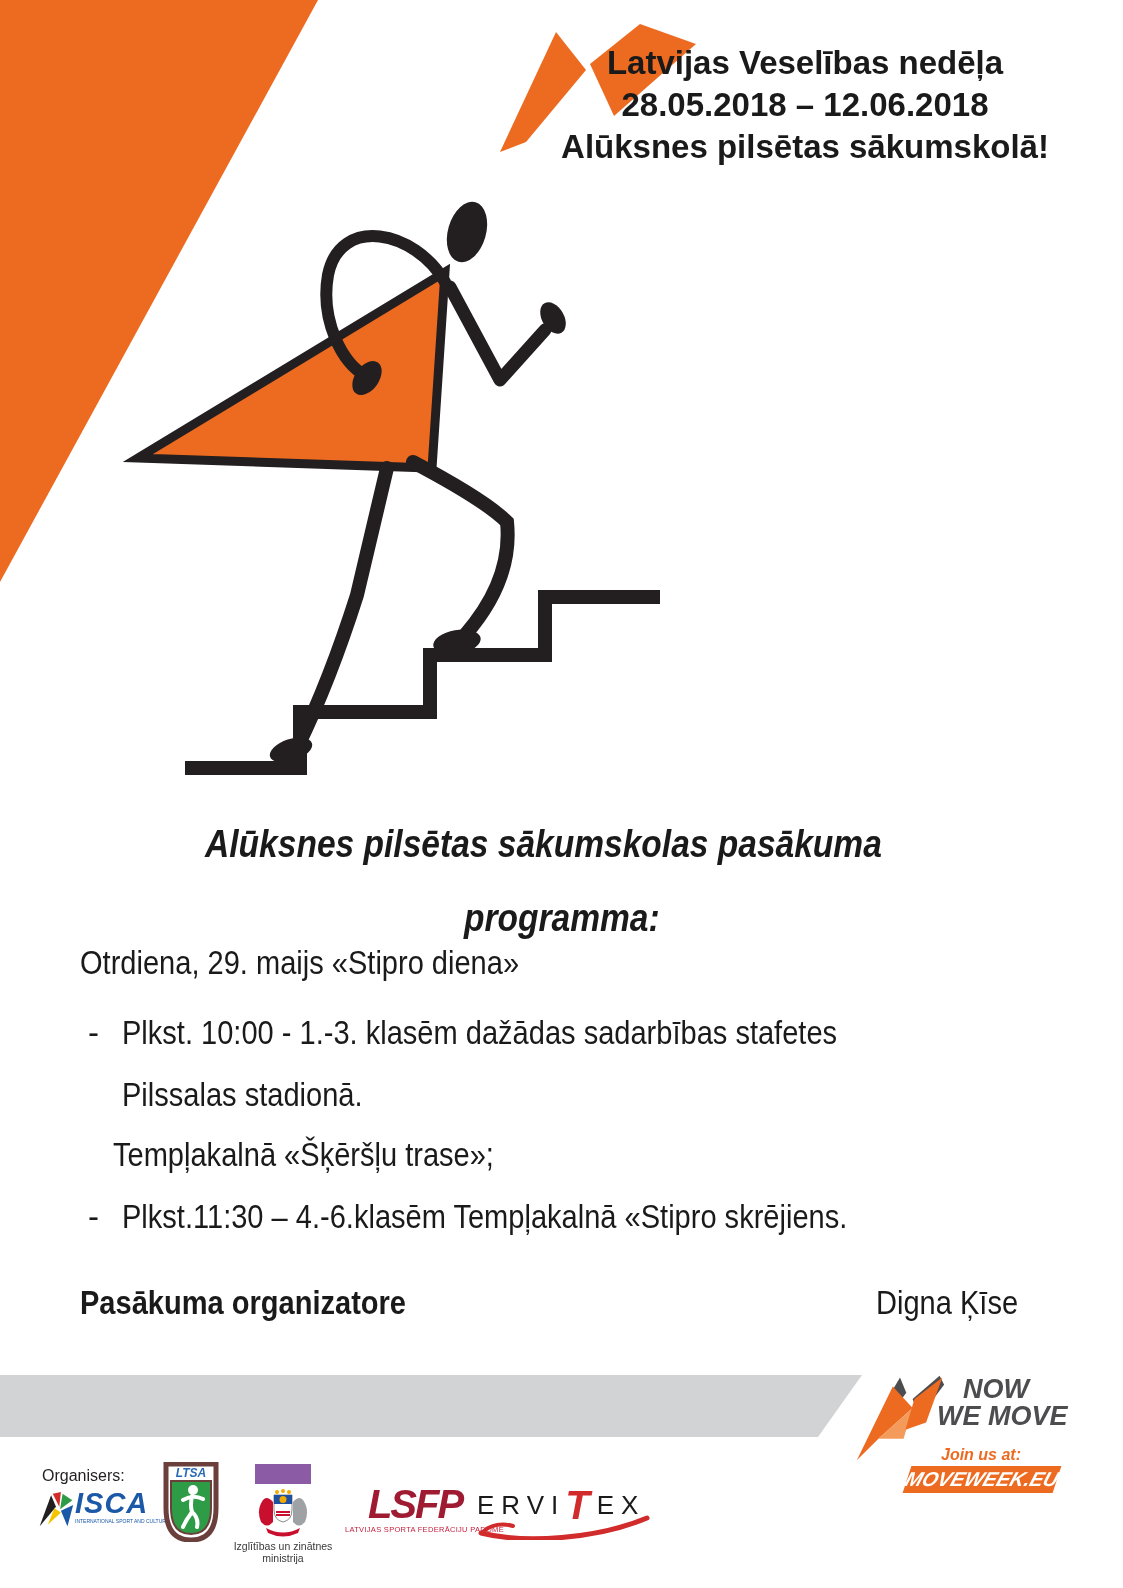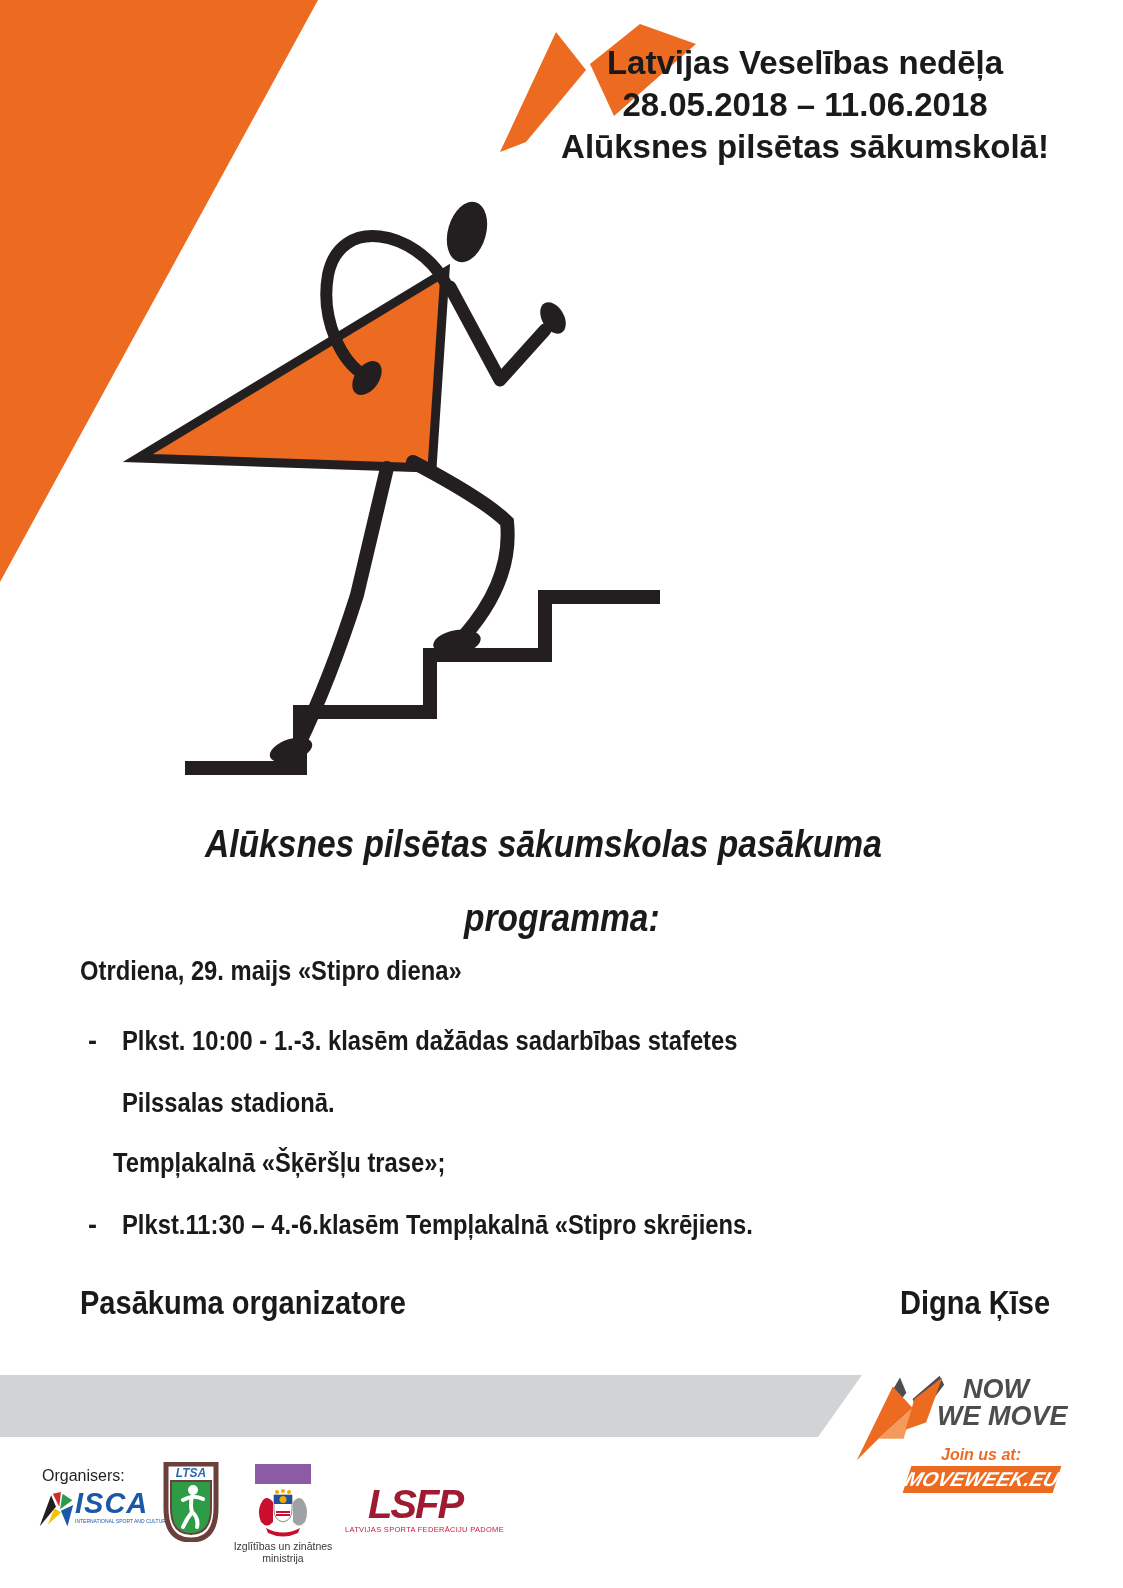--- a/index.html
+++ b/index.html
@@ -20,25 +20,25 @@
     font-size:35px;font-weight:bold;font-style:italic;line-height:50px;}
   .quote .u{text-decoration:underline;text-decoration-thickness:3px;text-underline-offset:6px;white-space:nowrap;}
   
   .figure{left:115px;top:190px;}
   
   .prog-title{left:0;top:822px;width:1087px;text-align:center;
     font-size:39px;font-weight:bold;font-style:italic;}
   .prog-title .l2{position:absolute;top:74px;left:0;width:1123px;text-align:center;}
   .condc{display:inline-block;transform:scaleX(.86);transform-origin:50% 50%;white-space:nowrap;}
   .cond{display:inline-block;transform:scaleX(.88);transform-origin:0 50%;white-space:nowrap;}
-  .prog-line{font-size:27px;font-weight:bold;white-space:nowrap;margin-top:12px;}
+  .prog-line{font-size:33px;font-weight:normal;white-space:nowrap;}
   .dash{display:inline-block;width:34px;}
   
   .signoff-label{left:80px;top:1284px;font-size:33px;font-weight:bold;}
-  .signoff-name{left:900px;top:1284px;font-size:33px;font-weight:bold;}
+  .signoff-name{left:876px;top:1284px;font-size:33px;font-weight:normal;}
   
   .band{left:0;top:1375px;width:862px;height:62px;background:var(--band_gray,#D1D3D4);
     clip-path:polygon(0 0,100% 0,calc(100% - 44px) 100%,0 100%);}
   
   .nwm{left:855px;top:1358px;width:220px;height:135px;}
   .nwm-mark{position:absolute;left:0;top:8px;}
   .nwm-text{position:absolute;left:82px;top:18px;color:var(--dark_gray,#4D4D4F);
     font-weight:bold;font-style:italic;font-size:27px;line-height:27px;white-space:nowrap;}
   .nwm-text .now{padding-left:26px;}
   .nwm-join{position:absolute;left:50px;top:88px;width:152px;text-align:center;
@@ -76,21 +76,21 @@
     <polygon points="0,0 318,0 0,582" fill="#ED6B21"></polygon>
   </svg>
 
   <svg class="abs header-logo" width="200" height="130" viewBox="0 0 200 130">
     <polygon points="2,128 58,8 88,46 28,118" fill="#ED6B21"></polygon>
     <polygon points="92,40 142,0 198,20 116,92" fill="#ED6B21"></polygon>
   </svg>
 
   <div class="abs header-text">
     <div>Latvijas Veselības nedēļa</div>
-    <div>28.05.2018 – 11.06.2018</div>
+    <div>28.05.2018 – 12.06.2018</div>
     <div>Alūksnes pilsētas sākumskolā!</div>
   </div>
 
 
   <svg class="abs figure" width="555" height="625" viewBox="0 0 555 625">
 
     <path d="M70,578 H185 V522 H315 V465 H430 V407 H545" fill="none" stroke="#231F20" stroke-width="14"></path>
 
     <polygon points="330,82 23,268 317,278" fill="#ED6B21" stroke="#231F20" stroke-width="9" stroke-linejoin="miter"></polygon>
 
@@ -202,14 +202,23 @@
       <div>Izglītības un zinātnes</div>
       <div>ministrija</div>
     </div>
   </div>
 
   <div class="abs lsfp">
     <div class="lsfp-name">LSFP</div>
     <div class="lsfp-cap">LATVIJAS SPORTA FEDERĀCIJU PADOME</div>
   </div>
 
+  <div class="abs ervitex">
+    <div class="erv-row">
+      <span>ERVI</span><span class="erv-t">T</span><span>EX</span>
+    </div>
+    <svg class="erv-swoosh" width="176" height="26" viewBox="0 0 176 26">
+      <path d="M6,18 C14,10 26,9 36,12" fill="none" stroke="#D22B2B" stroke-width="4" stroke-linecap="round"></path>
+      <path d="M4,19 C48,30 120,25 170,4" fill="none" stroke="#D22B2B" stroke-width="5" stroke-linecap="round"></path>
+    </svg>
+  </div>
 
 </div>
 
 </body></html>

